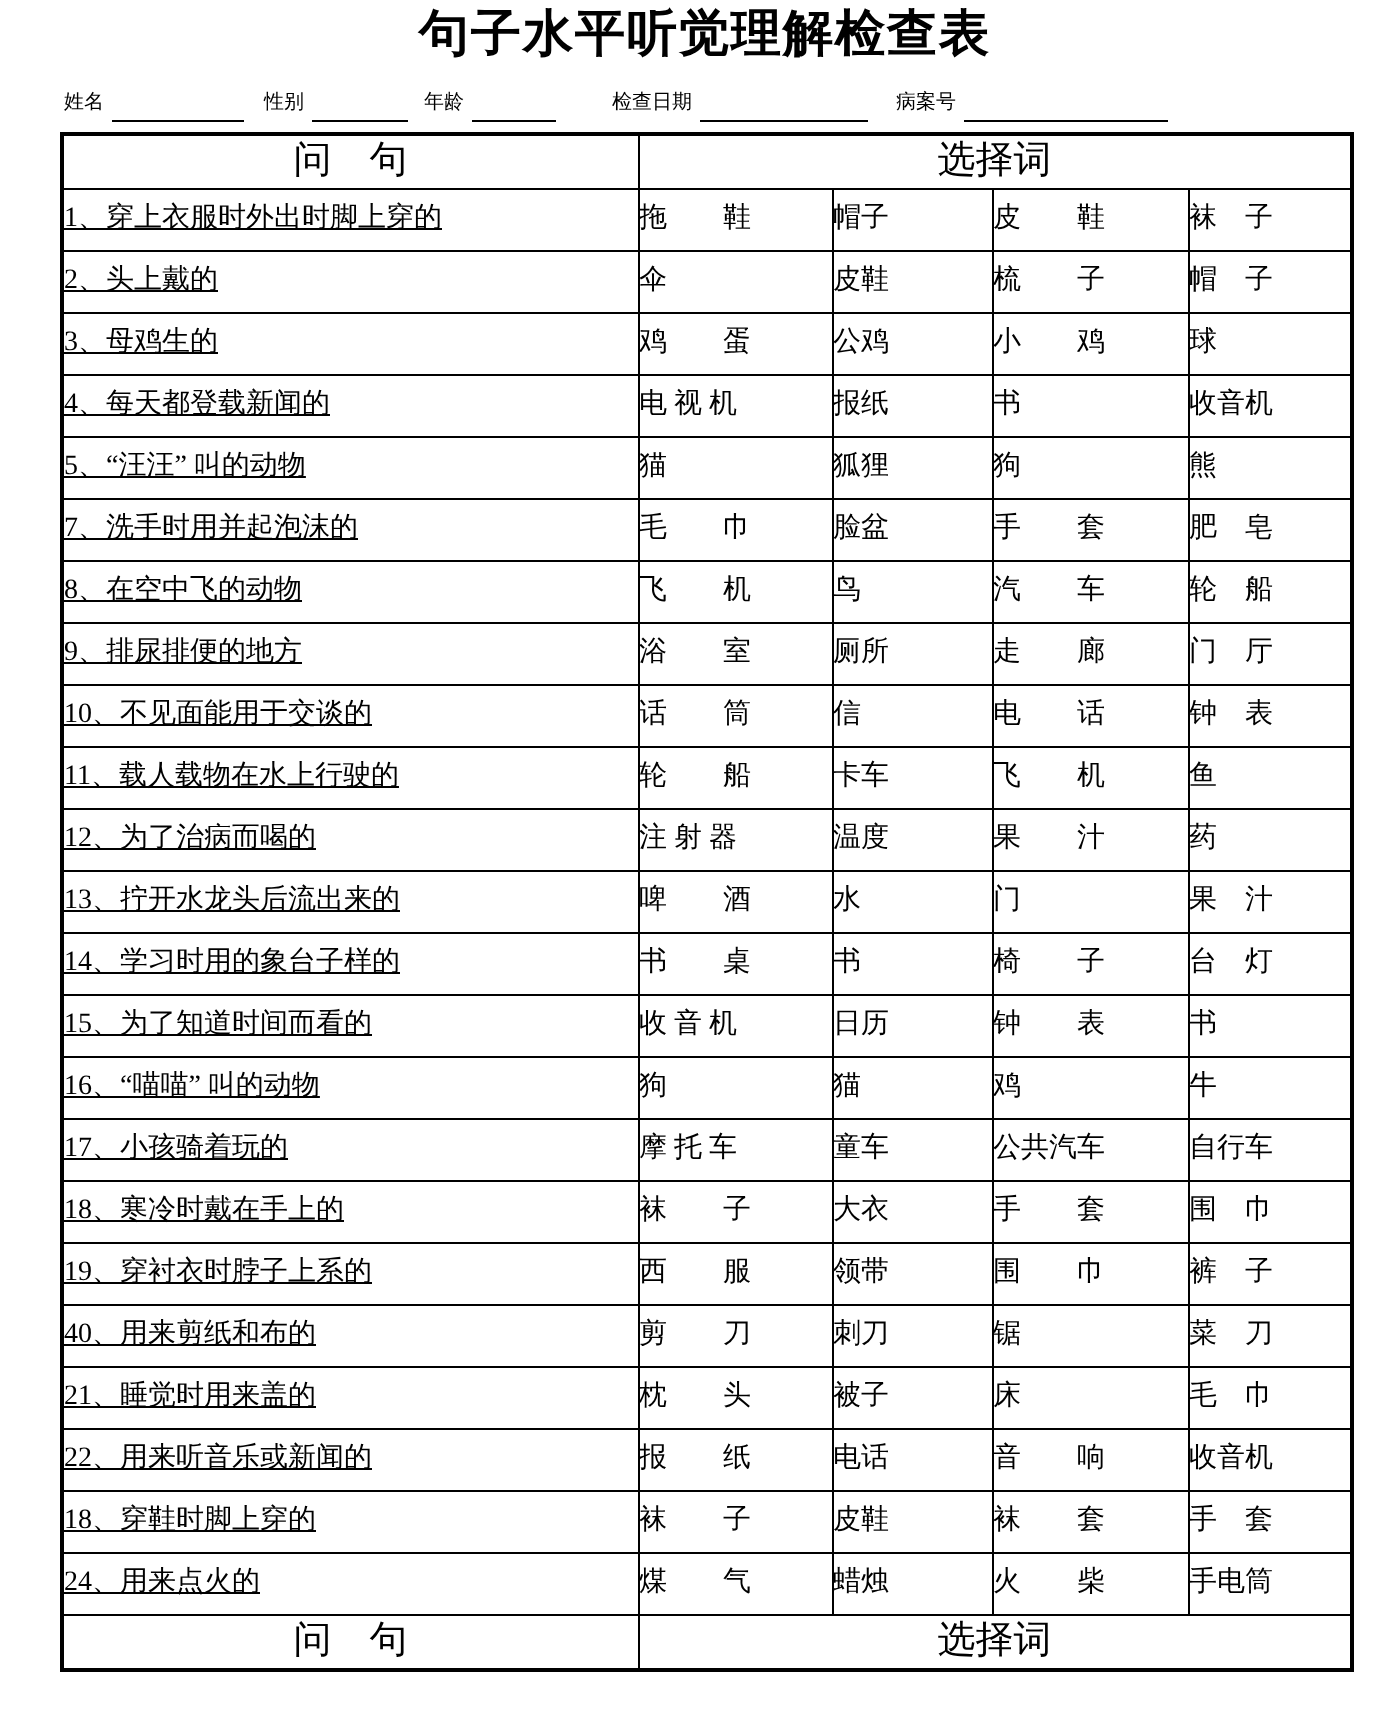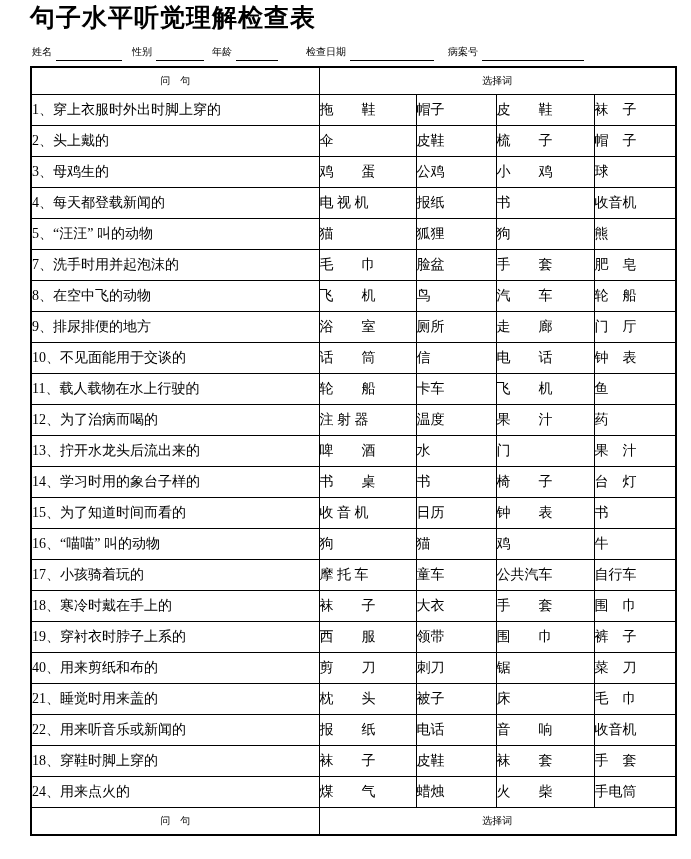--- a/index.html
+++ b/index.html
@@ -13,21 +13,21 @@
     width: 691px;
     height: 859px;
     overflow: hidden;
   }
   .page {
     width: 645px;
     margin-left: 30px;
     padding-top: 3px;
   }
   .title {
-    text-align: left;
+    text-align: center;
     font-size: 25px;
     font-weight: bold;
     letter-spacing: 1px;
     line-height: 30px;
     margin: 0 0 6px 0;
     white-space: pre;
     font-family: Liberation Serif, serif;
   }
   .info {
     display: flex;
@@ -66,24 +66,24 @@
     font-size: 14px;
     line-height: 18px;
     white-space: pre;
     overflow: hidden;
     vertical-align: middle;
     padding: 0;
   }
   tr.hdr td {
     height: 26px;
     text-align: center;
-    font-size: 10px;
+    font-size: 19px;
   }
   tbody.rows td { height: 30px; }
-  td.q { padding-left: 9px; }
+  td.q { padding-left: 9px; text-decoration: underline; }
   td.c { padding-left: 7px; }
 </style>
 </head>
 <body>
 
 <div class="page">
 
   <div class="title">句子水平听觉理解检查表</div>
 
   <div class="info">

